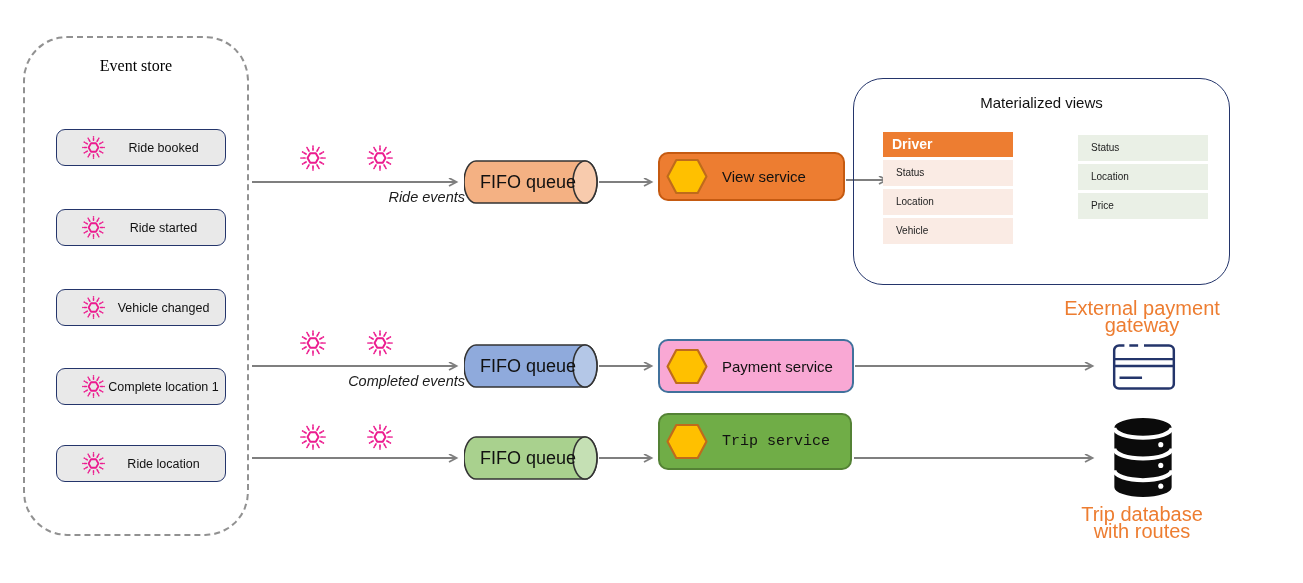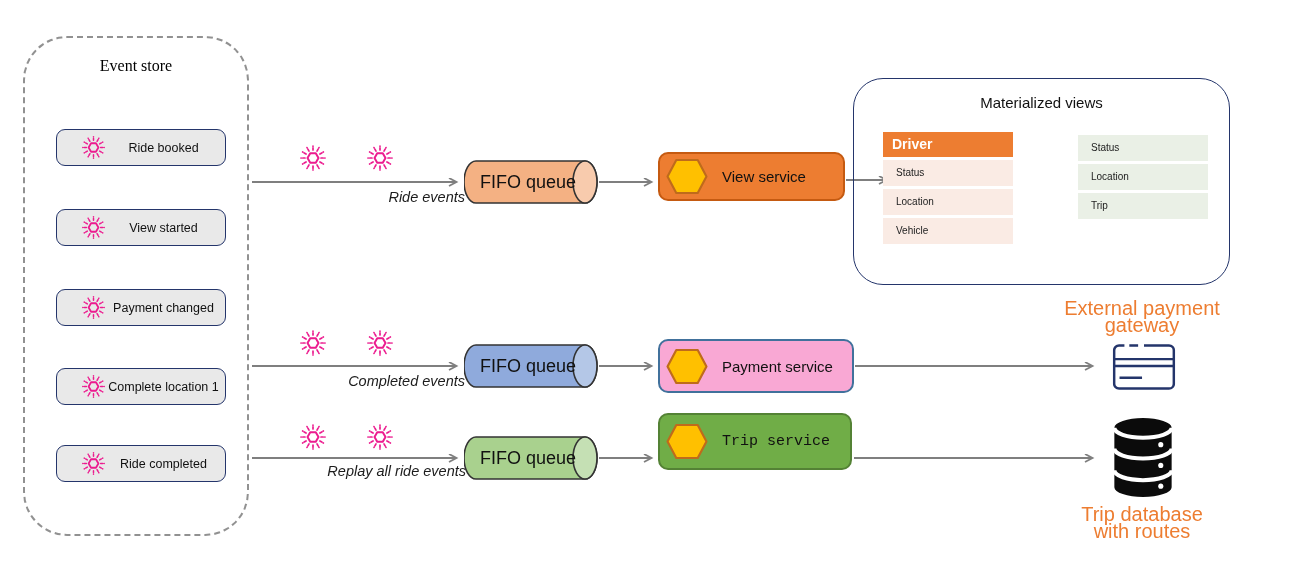--- a/index.html
+++ b/index.html
@@ -126,39 +126,39 @@
     <div class="ev-item" style="top:91px">
       <svg class="sun sun-sm" viewBox="0 0 28 28">
           <use href="#sym-sun"></use>
         </svg>
       <span class="ev-label">Ride booked</span>
     </div>
     <div class="ev-item" style="top:171px">
       <svg class="sun sun-sm" viewBox="0 0 28 28">
           <use href="#sym-sun"></use>
         </svg>
-      <span class="ev-label">View started</span>
+      <span class="ev-label">Ride started</span>
     </div>
     <div class="ev-item" style="top:251px">
       <svg class="sun sun-sm" viewBox="0 0 28 28">
           <use href="#sym-sun"></use>
         </svg>
-      <span class="ev-label">Payment changed</span>
+      <span class="ev-label">Vehicle changed</span>
     </div>
     <div class="ev-item" style="top:330px">
       <svg class="sun sun-sm" viewBox="0 0 28 28">
           <use href="#sym-sun"></use>
         </svg>
       <span class="ev-label">Complete location 1</span>
     </div>
     <div class="ev-item" style="top:407px">
       <svg class="sun sun-sm" viewBox="0 0 28 28">
           <use href="#sym-sun"></use>
         </svg>
-      <span class="ev-label">Ride completed</span>
+      <span class="ev-label">Ride location</span>
     </div>
   </div>
 
   <svg class="sun sun-lg" style="left:299px;top:144px" viewBox="0 0 28 28">
       <use href="#sym-sun"></use>
     </svg>
   <svg class="sun sun-lg" style="left:366px;top:144px" viewBox="0 0 28 28">
       <use href="#sym-sun"></use>
     </svg>
   <svg class="sun sun-lg" style="left:299px;top:329px" viewBox="0 0 28 28">
@@ -169,21 +169,20 @@
     </svg>
   <svg class="sun sun-lg" style="left:299px;top:423px" viewBox="0 0 28 28">
       <use href="#sym-sun"></use>
     </svg>
   <svg class="sun sun-lg" style="left:366px;top:423px" viewBox="0 0 28 28">
       <use href="#sym-sun"></use>
     </svg>
 
   <div class="flow-label" style="left:250px;top:189px">Ride events</div>
   <div class="flow-label" style="left:250px;top:373px">Completed events</div>
-  <div class="flow-label" style="left:251px;top:463px">Replay all ride events</div>
 
   <svg class="cyl" style="top:160px" viewBox="0 0 134 44">
     <path d="M12,1 H121 A12,21 0 0 1 121,43 H12 A12,21 0 0 1 12,1 Z" stroke="#333" stroke-width="1.6" fill="#F4B183"></path>
     <ellipse cx="121" cy="22" rx="12" ry="21" stroke="#333" stroke-width="1.6" fill="#F8CBAD"></ellipse>
   </svg>
   <div class="cyl-label" style="top:160px">FIFO queue</div>
 
   <svg class="cyl" style="top:344px" viewBox="0 0 134 44">
     <path d="M12,1 H121 A12,21 0 0 1 121,43 H12 A12,21 0 0 1 12,1 Z" stroke="#333" stroke-width="1.6" fill="#8FAADC"></path>
     <ellipse cx="121" cy="22" rx="12" ry="21" stroke="#333" stroke-width="1.6" fill="#B4C7E7"></ellipse>
@@ -219,21 +218,21 @@
     <div class="mv-title">Materialized views</div>
     <div class="mv-table" style="left:29px">
       <div class="mv-head head-driver">Driver</div>
       <div class="mv-row row-driver">Status</div>
       <div class="mv-row row-driver">Location</div>
       <div class="mv-row row-driver">Vehicle</div>
     </div>
     <div class="mv-table" style="left:224px">
       <div class="mv-row row-ride">Status</div>
       <div class="mv-row row-ride">Location</div>
-      <div class="mv-row row-ride">Trip</div>
+      <div class="mv-row row-ride">Price</div>
     </div>
   </div>
 
   <div class="ep-label" style="left:1061px;top:300px">External payment gateway</div>
   <svg class="card-icon" viewBox="0 0 64 48">
       <use href="#sym-card"></use>
     </svg>
 
   <svg class="db-icon" viewBox="0 0 62 82">
       <use href="#sym-db"></use>

